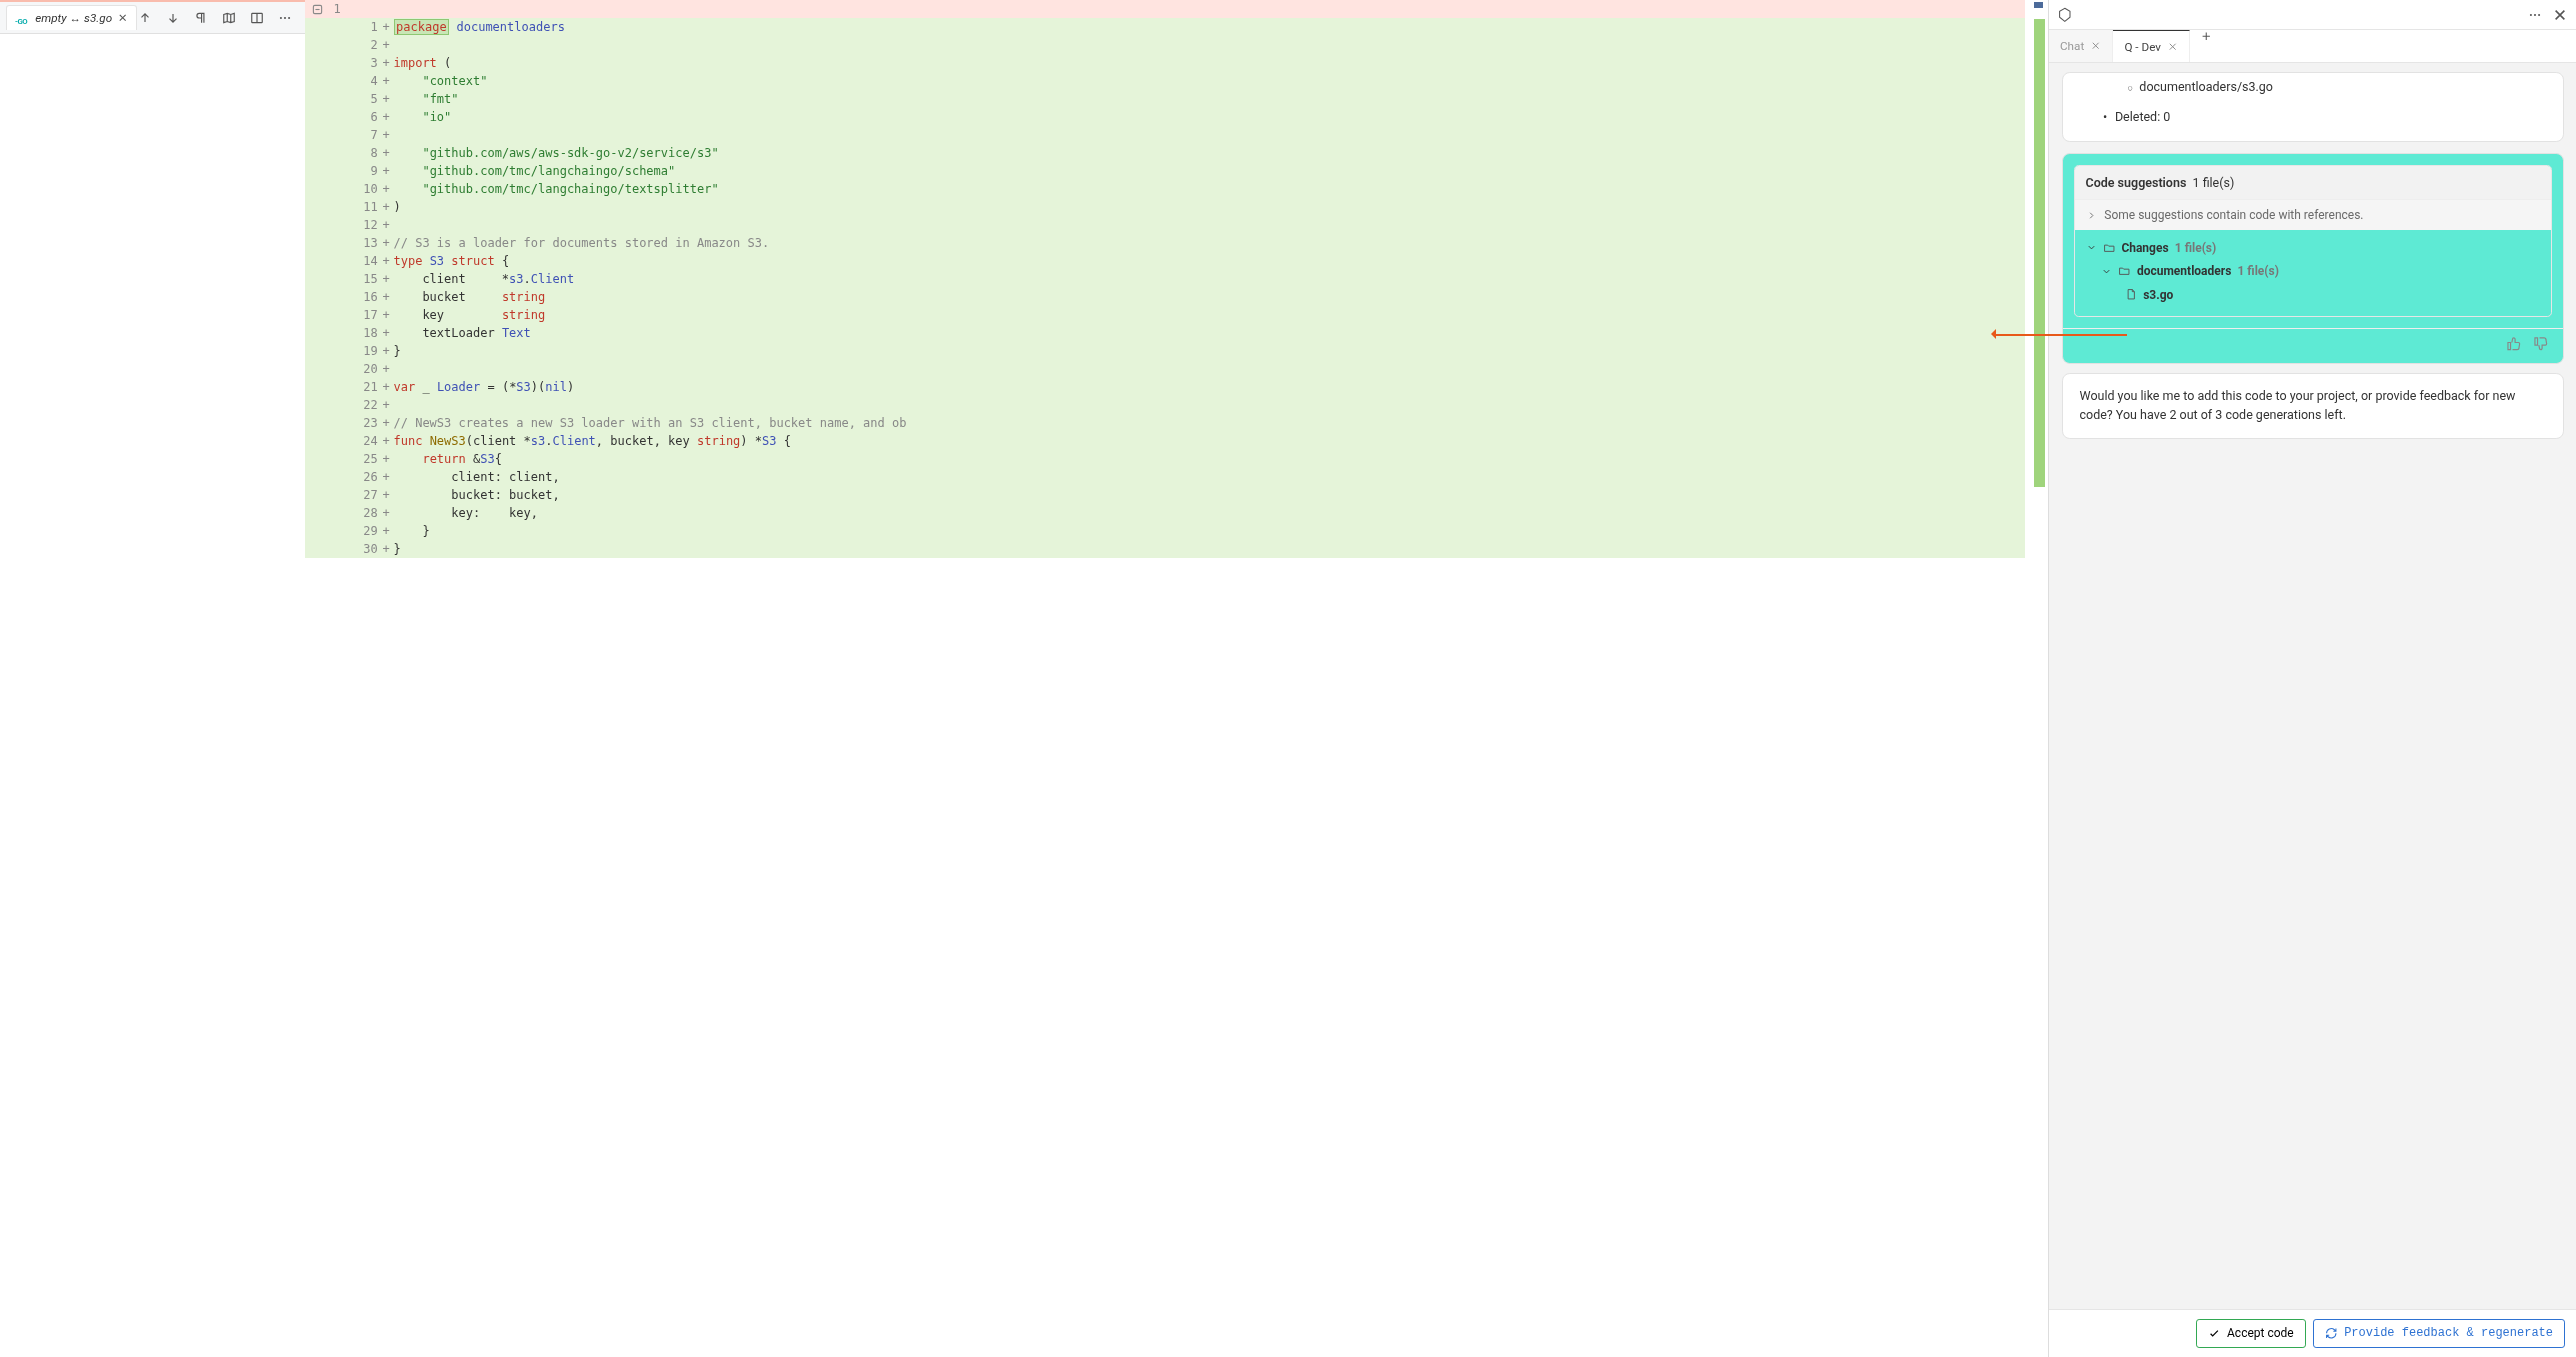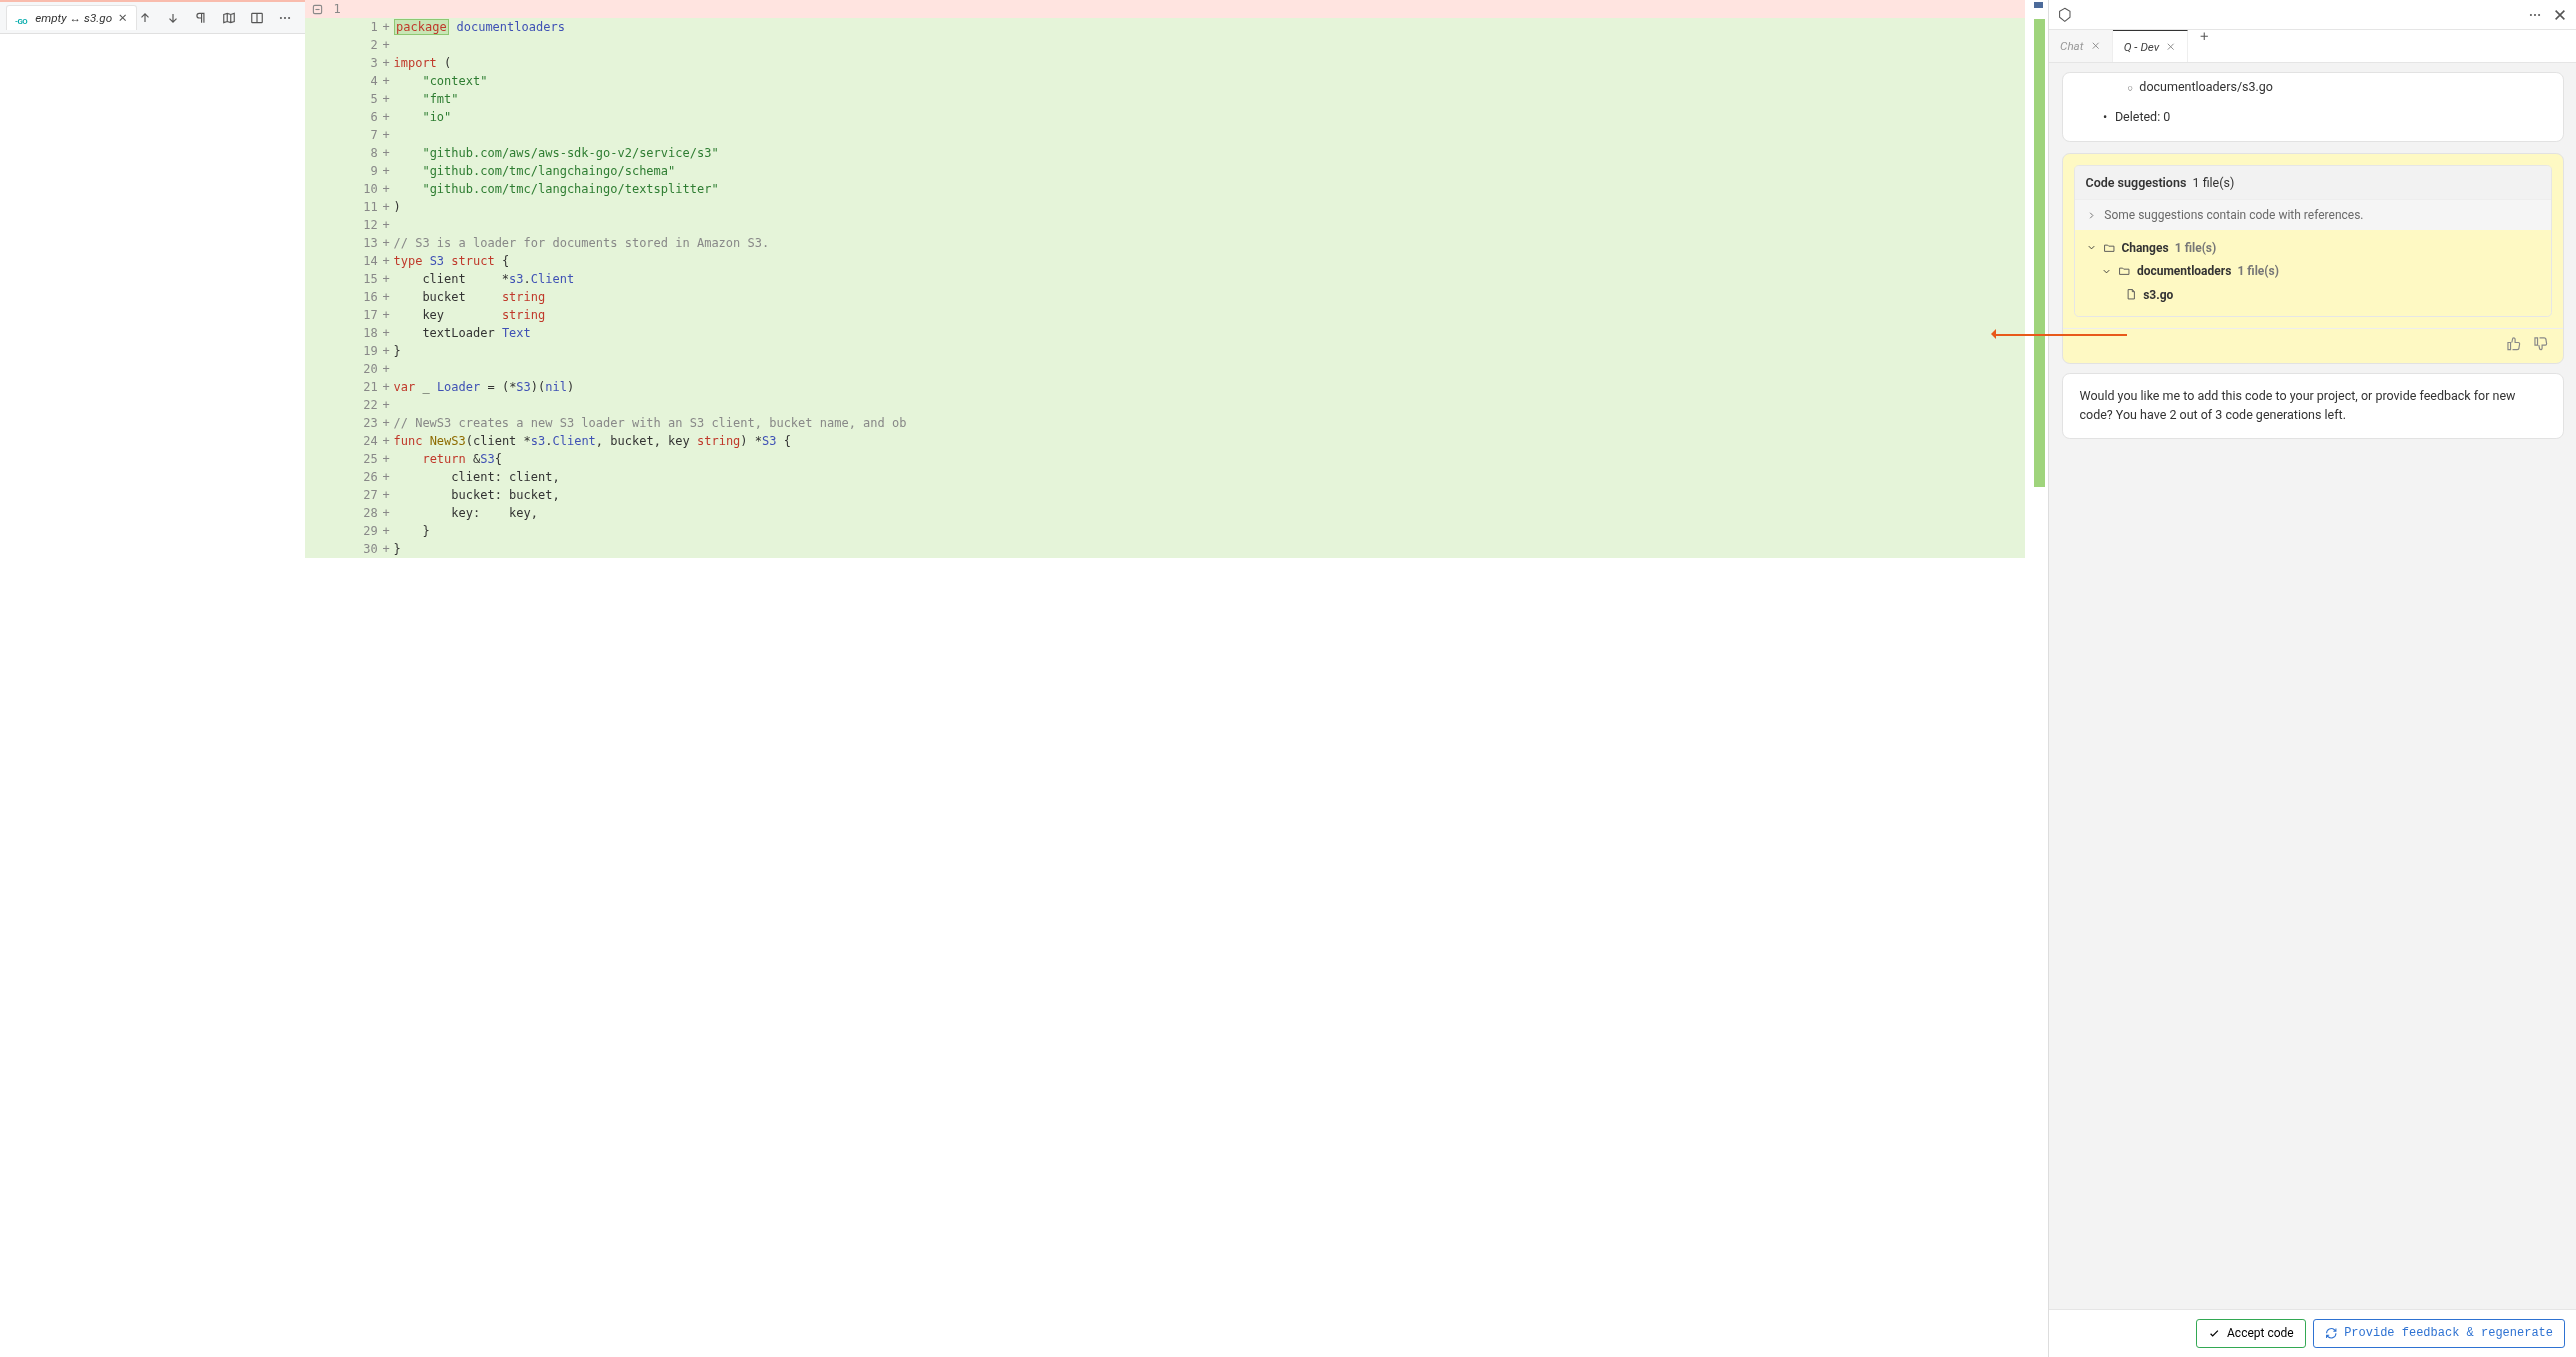--- a/index.html
+++ b/index.html
@@ -55,37 +55,37 @@
   .arrow-anno::before { content: ""; position: absolute; left: -9.4px; top: -4.7px; border: 5.5px solid transparent; border-right-color: #e8591a; }
 
   
   .sidebar { width: 527px; flex-shrink: 0; display: flex; flex-direction: column; background: #fff; }
 
   .sidebar-top { display: flex; align-items: center; height: 30px; padding: 0 7.8px; border-bottom: 0.8px solid #e5e5e5; gap: 7.8px; }
   .hex-icon { width: 15.6px; height: 15.6px; }
   .hex-icon svg { width: 15.6px; height: 15.6px; }
   .sidebar-top-spacer { flex: 1; }
 
-  .sidebar-tabs { display: flex; align-items: flex-start; height: 33px; border-bottom: 0.8px solid #e5e5e5; font-style: italic; }
+  .sidebar-tabs { display: flex; align-items: flex-start; height: 33px; border-bottom: 0.8px solid #e5e5e5; }
   .side-tab { display: flex; align-items: center; gap: 6.2px; padding: 0 11px; height: 100%; font-size: 11.7px; color: #444; cursor: pointer; border-right: 0.8px solid #eee; }
   .side-tab.active { border-top: 1.6px solid #333; background: #fff; }
   .side-tab.inactive { color: #999; background: #f6f6f6; }
   .side-tab .tab-close { color: #888; }
   .side-tab-add { padding: 0 9.4px; cursor: pointer; color: #555; display: flex; align-items: center; }
 
   .sidebar-body { flex: 1; overflow: auto; background: #f3f3f3; padding: 0 12.5px 11px; }
 
   .bubble { background: #fff; border: 0.8px solid #e2e2e2; border-radius: 7.8px; padding: 12.5px 17px 14px; margin-top: 9.4px; font-size: 12.5px; line-height: 1.5; }
   .bubble-list { list-style: none; padding-left: 23.4px; }
   .bubble-list li.bullet::before { content: "•"; margin-right: 7.8px; color: #333; }
   .bubble-list li.circ { list-style: none; }
   .bubble-list li.circ::before { content: "○"; margin-right: 6.2px; color: #555; font-size: 9.4px; }
   .bubble-sub { padding-left: 48px; }
 
-  .sugg-card { background: #fef9c3; border: 0.8px solid #e2e2e2; border-radius: 7.8px; margin-top: 11px; overflow: hidden; }
+  .sugg-card { background: #5eead4; border: 0.8px solid #e2e2e2; border-radius: 7.8px; margin-top: 11px; overflow: hidden; }
   .sugg-inner { margin: 11px; border: 0.8px solid #e6e6e6; border-radius: 4.7px; overflow: hidden; }
   .sugg-header { display: flex; align-items: center; gap: 6.2px; padding: 9.4px 11px; background: #f2f2f2; font-size: 12.5px; }
   .sugg-header strong { font-weight: 600; }
   .sugg-refs { display: flex; align-items: center; gap: 7.8px; padding: 7.8px 11px; background: #f5f5f5; color: #6a6a6a; font-size: 12px; border-top: 0.8px solid #eee; }
   .tree { padding: 6.2px 11px 9.4px; font-size: 12px; }
   .tree-row { display: flex; align-items: center; gap: 6.2px; padding: 4.7px 0; font-weight: bold; }
   .tree-indent-1 { padding-left: 15.6px; }
   .tree-indent-2 { padding-left: 39px; }
   .tree-chevron { width: 11px; height: 11px; }
   .tree-icon { width: 12.5px; height: 12.5px; color: #555; }

